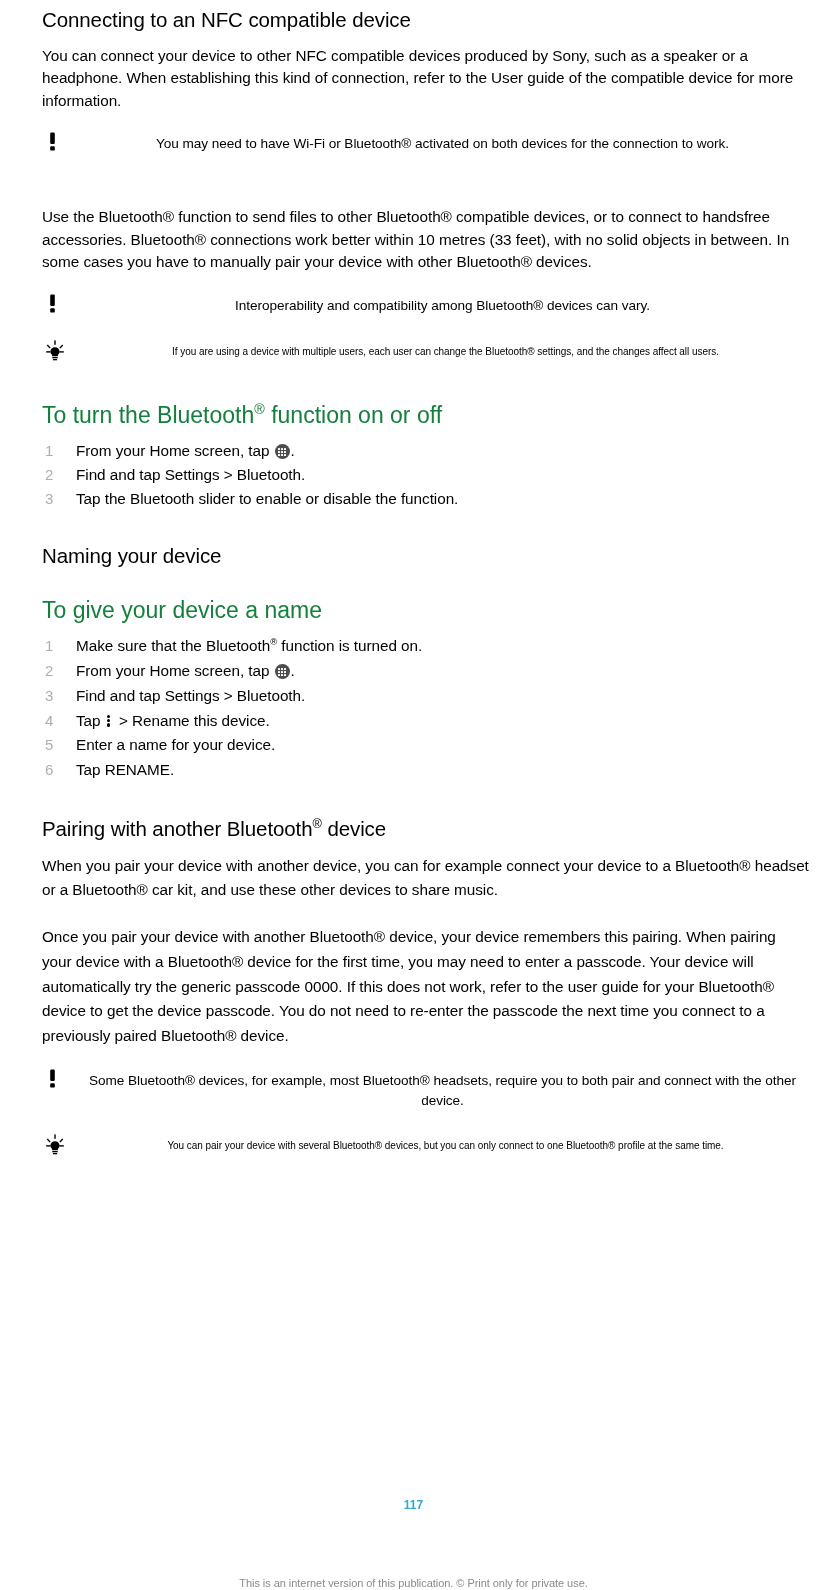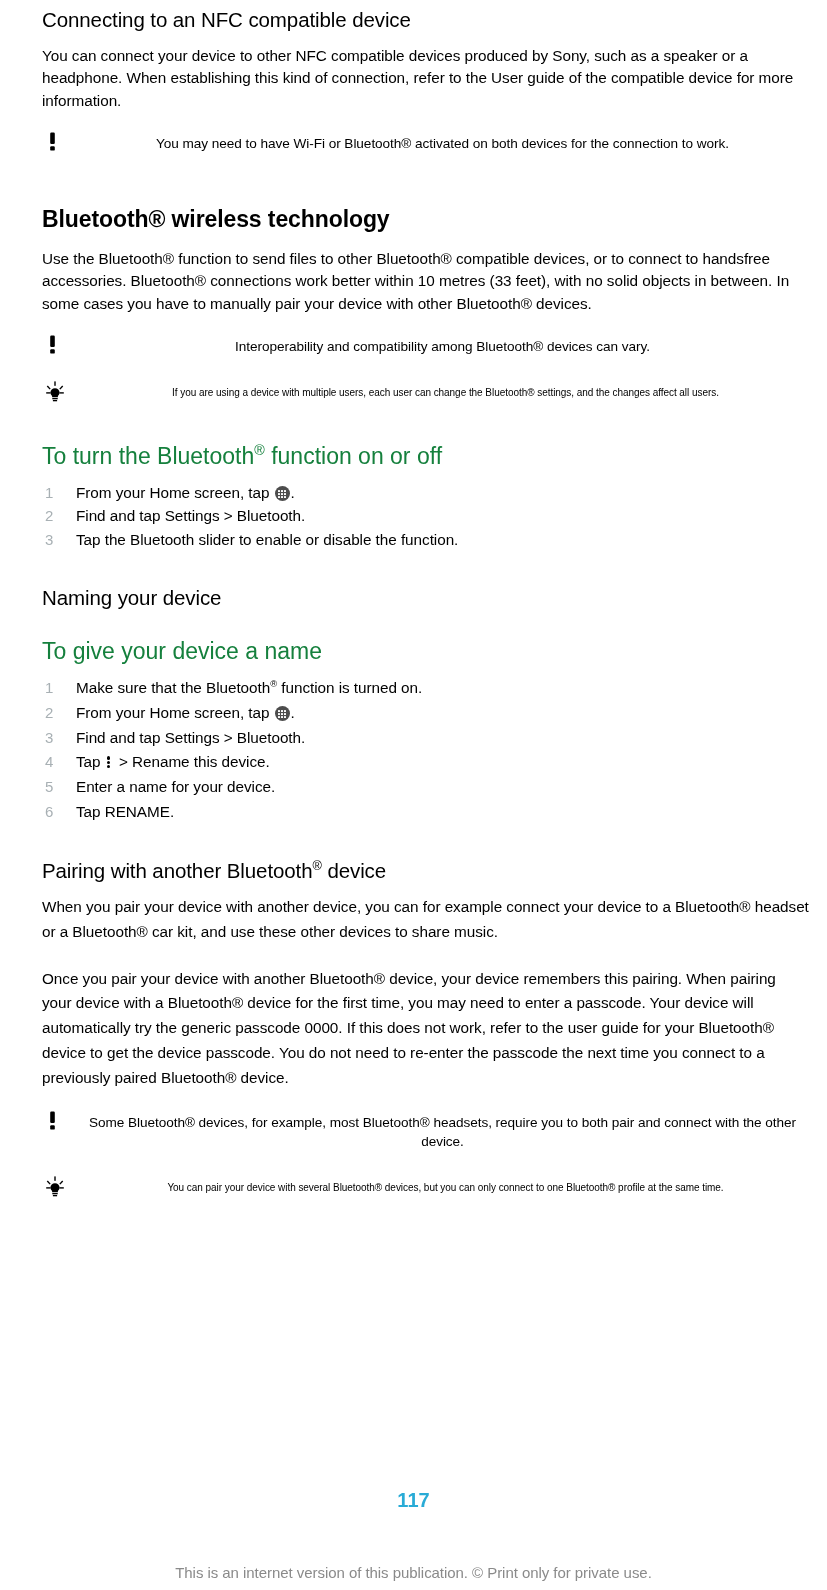--- a/index.html
+++ b/index.html
@@ -200,32 +200,32 @@
     bottom: 0;
     width: 827px;
   }
   .page-number {
     position: absolute;
     left: 0;
     bottom: 78px;
     width: 827px;
     text-align: center;
     color: #29ABD6;
-    font-size: 20px;
+    font-size: 12px;
     font-weight: bold;
     letter-spacing: 0px;
   }
   .footer-note {
     position: absolute;
     left: 0;
-    bottom: 9px;
+    bottom: 1px;
     width: 827px;
     text-align: center;
     color: #8a8a8a;
-    font-size: 15px;
+    font-size: 11px;
     letter-spacing: -0.05px;
     margin-top: 15px;
   }
 </style>
 </head>
 <body>
 
 <div class="page">
   <div class="content">
 
@@ -242,23 +242,20 @@
             <rect x="4.2" y="0.5" width="4.6" height="11.4" rx="1.2" fill="#000"></rect>
             <rect x="4.2" y="14.2" width="4.6" height="4.4" rx="1.2" fill="#000"></rect>
           </svg>
         </span>
       </div>
       <div class="note-text">You may need to have Wi-Fi or Bluetooth® activated on both devices for the connection to work.</div>
     </div>
 
     <div class="gap-lg"></div>
 
-    <h1 class="chapter-heading">
-      <span>Bluetooth</span><span>®</span><span> wireless technology</span>
-    </h1>
 
     <p class="body-text">Use the Bluetooth® function to send files to other Bluetooth® compatible devices, or to connect to handsfree accessories. Bluetooth® connections work better within 10 metres (33 feet), with no solid objects in between. In some cases you have to manually pair your device with other Bluetooth® devices.</p>
 
     <div class="gap-xs"></div>
 
     <div class="note-block">
       <div class="note-icon">
         <span class="icon-warning">
           <svg width="14" height="20" viewBox="0 0 14 20">
             <rect x="4.2" y="0.5" width="4.6" height="11.4" rx="1.2" fill="#000"></rect>

